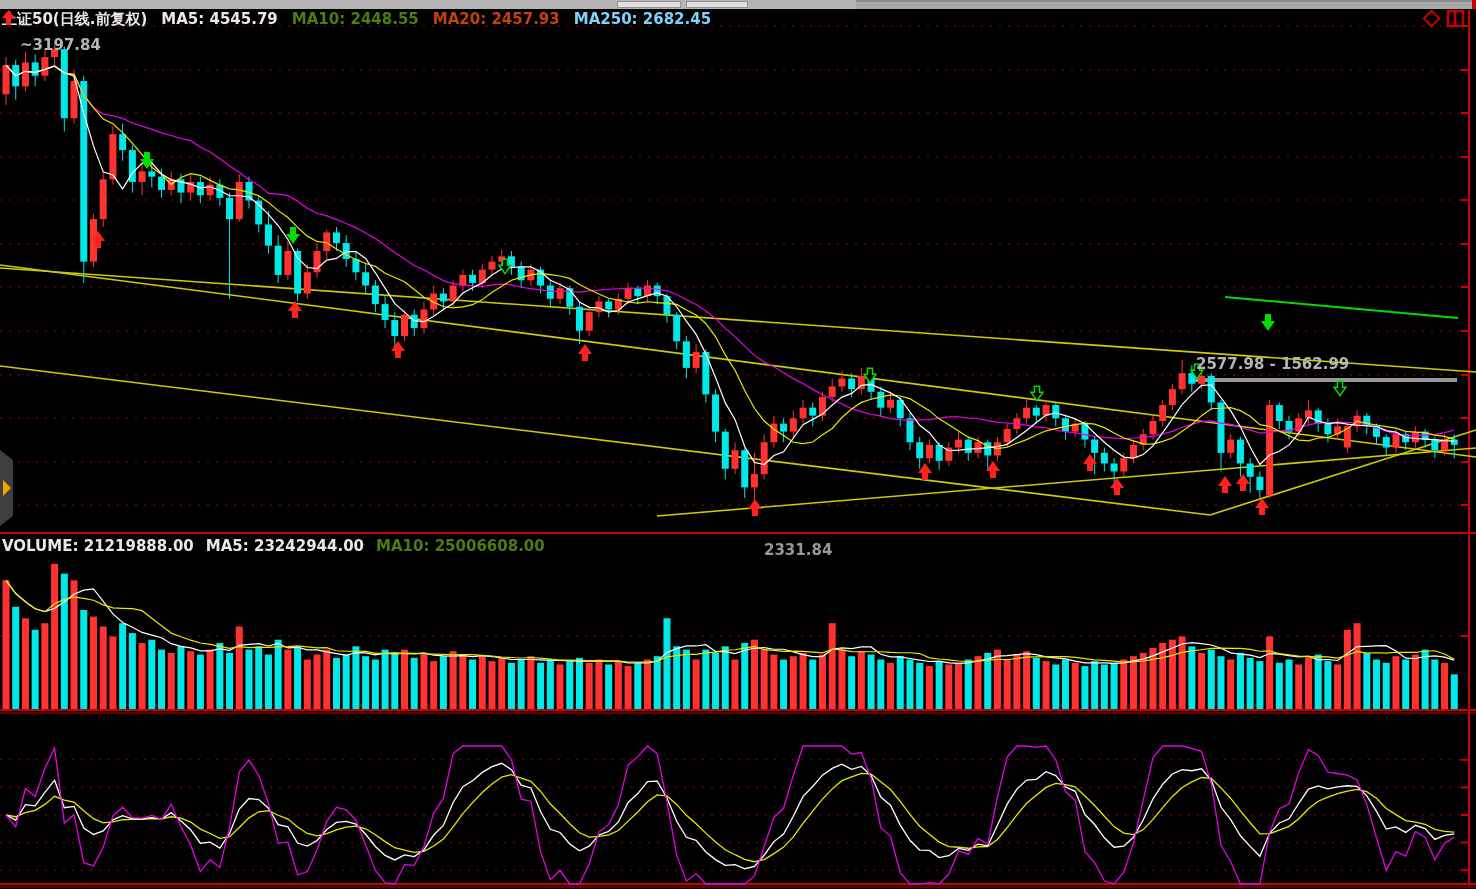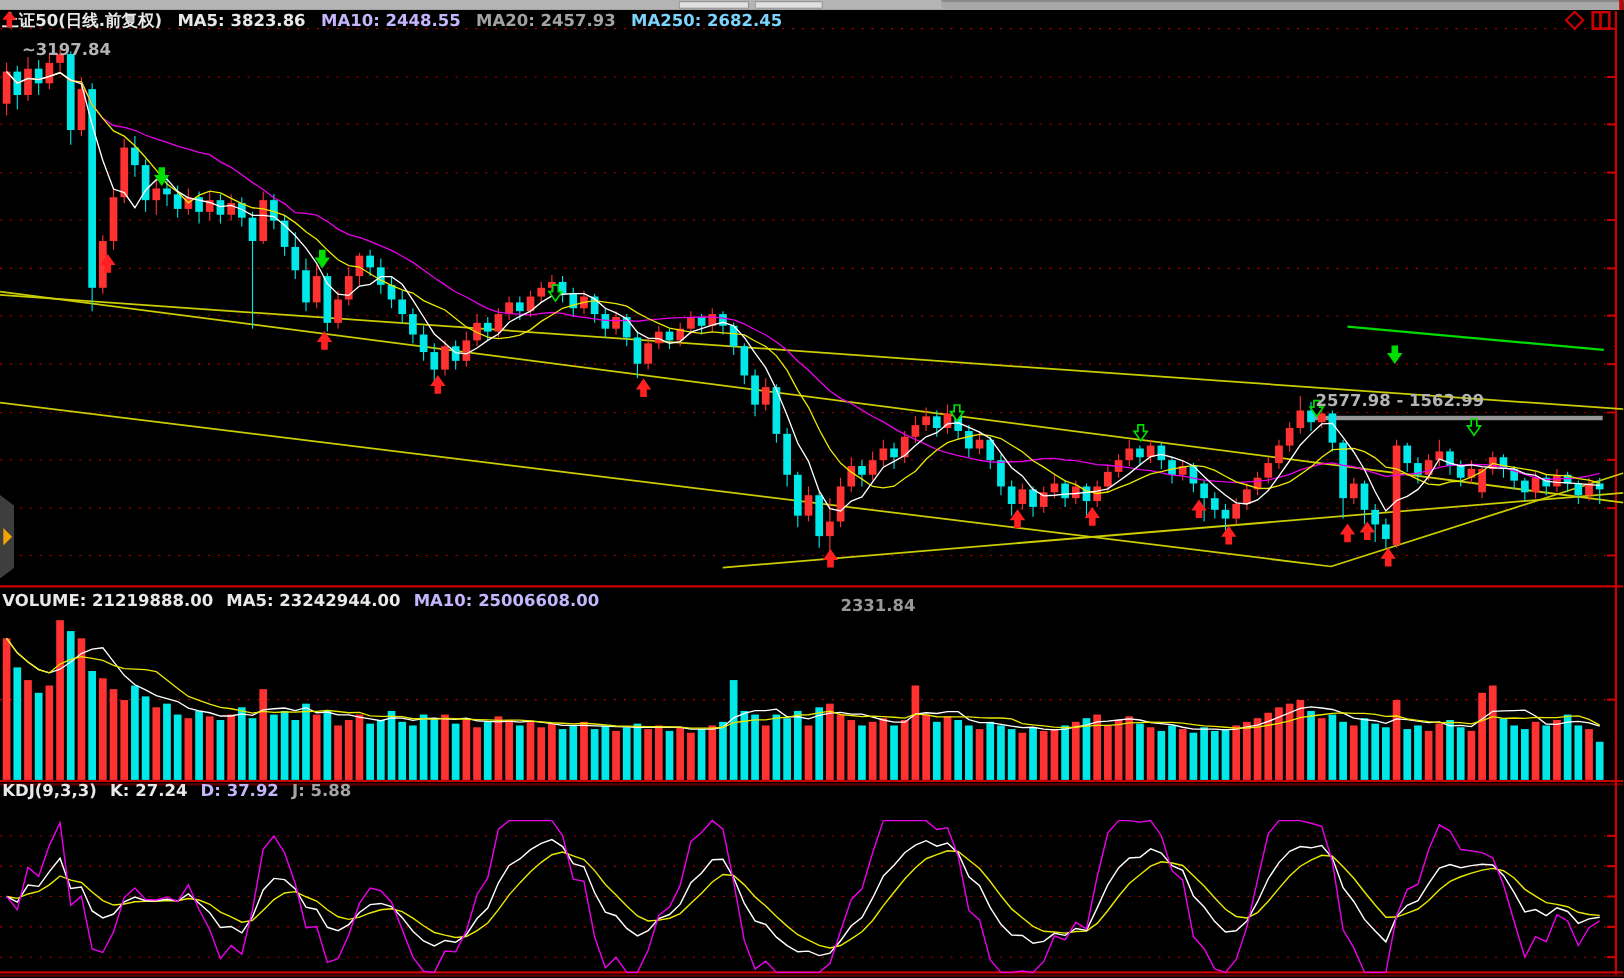--- a/index.html
+++ b/index.html
@@ -14,22 +14,22 @@
   #topstrip .redmark{position:absolute;right:0;top:0;width:4px;height:9px;background:#c80000;}
   
   .hdr{position:absolute;white-space:nowrap;font-size:15px;font-weight:bold;letter-spacing:0px;}
   #main-hdr{left:2px;top:10px;}
   #main-hdr span{margin-right:14px;}
   #vol-hdr{left:2px;top:537px;}
   #vol-hdr span{margin-right:12px;}
   #kdj-hdr{left:2px;top:710px;}
   #kdj-hdr span{margin-right:12px;}
   .c-white{color:#e8e8e8;}
-  .c-yellow{color:#c4b5fd;}
-  .c-magenta{color:#a3a3a3;}
+  .c-yellow{color:#4d7c0f;}
+  .c-magenta{color:#c2410c;}
   .c-green{color:#7dd3fc;}
   .lbl{position:absolute;font-size:15px;font-weight:bold;color:#b4b4b4;white-space:nowrap;}
   #lbl-high{left:20px;top:36px;}
   #lbl-low{left:764px;top:497px;color:#989898;margin-top:44px;}
   #lbl-range{left:1196px;top:355px;}
   
   .uparrow{display:inline-block;vertical-align:-2px;margin-right:10px;}
   
   #corner-icons{position:absolute;left:1422px;top:10px;width:46px;height:20px;}
   
@@ -600,42 +600,39 @@
         <path d="M1340,395.65 L1345.95,387.15 L1342.55,387.15 L1342.55,381.2 L1337.45,381.2 L1337.45,387.15 L1334.05,387.15 Z" fill="#000000" stroke="#00dd00" stroke-width="1.5"></path>
       </g>
       <rect x="0" y="10" width="1476" height="523" fill="transparent"></rect>
       <rect x="0" y="534" width="1476" height="176" fill="transparent"></rect>
       <rect x="0" y="711" width="1476" height="175" fill="transparent"></rect>
     </svg>
 
   <div id="main-hdr" class="hdr">
     <span class="c-white">上证50(日线.前复权)</span><svg class="uparrow" width="13" height="15">
         <path d="M6.5,0 L13,8 L9,8 L9,15 L4,15 L4,8 L0,8 Z" fill="#ff2020"></path>
-      </svg><span class="c-white">MA5: 3823.86</span><span class="c-yellow">MA10: 2448.55</span><span class="c-magenta">MA20: 2457.93</span><span class="c-green">MA250: 2682.45</span>
+      </svg><span class="c-white">MA5: 4545.79</span><span class="c-yellow">MA10: 2448.55</span><span class="c-magenta">MA20: 2457.93</span><span class="c-green">MA250: 2682.45</span>
   </div>
 
   <svg id="corner-icons" width="46" height="20">
     <g>
       <rect x="4" y="3" width="11" height="11" fill="none" stroke="#c80000" stroke-width="2" transform="rotate(45 9.5 8.5)"></rect>
     </g>
     <g>
       <rect x="26" y="1" width="15" height="15" fill="none" stroke="#c80000" stroke-width="2.5"></rect>
       <line x1="33" y1="1" x2="33" y2="16" stroke="#c80000" stroke-width="2.5"></line>
     </g>
   </svg>
 
   <div id="lbl-high" class="lbl">~3197.84</div>
   <div id="lbl-low" class="lbl">2331.84</div>
   <div id="lbl-range" class="lbl">2577.98 - 1562.99</div>
 
   <div id="vol-hdr" class="hdr">
     <span class="c-white">VOLUME: 21219888.00</span><span class="c-white">MA5: 23242944.00</span><span class="c-yellow">MA10: 25006608.00</span>
   </div>
 
-  <div id="kdj-hdr" class="hdr">
-    <span class="c-white">KDJ(9,3,3)</span><span class="c-white">K: 27.24</span><span class="c-yellow">D: 37.92</span><span class="c-magenta">J: 5.88</span>
-  </div>
 
   <div id="handle">
     <div class="tri"></div>
   </div>
 
 </div>
 
 </body></html>

